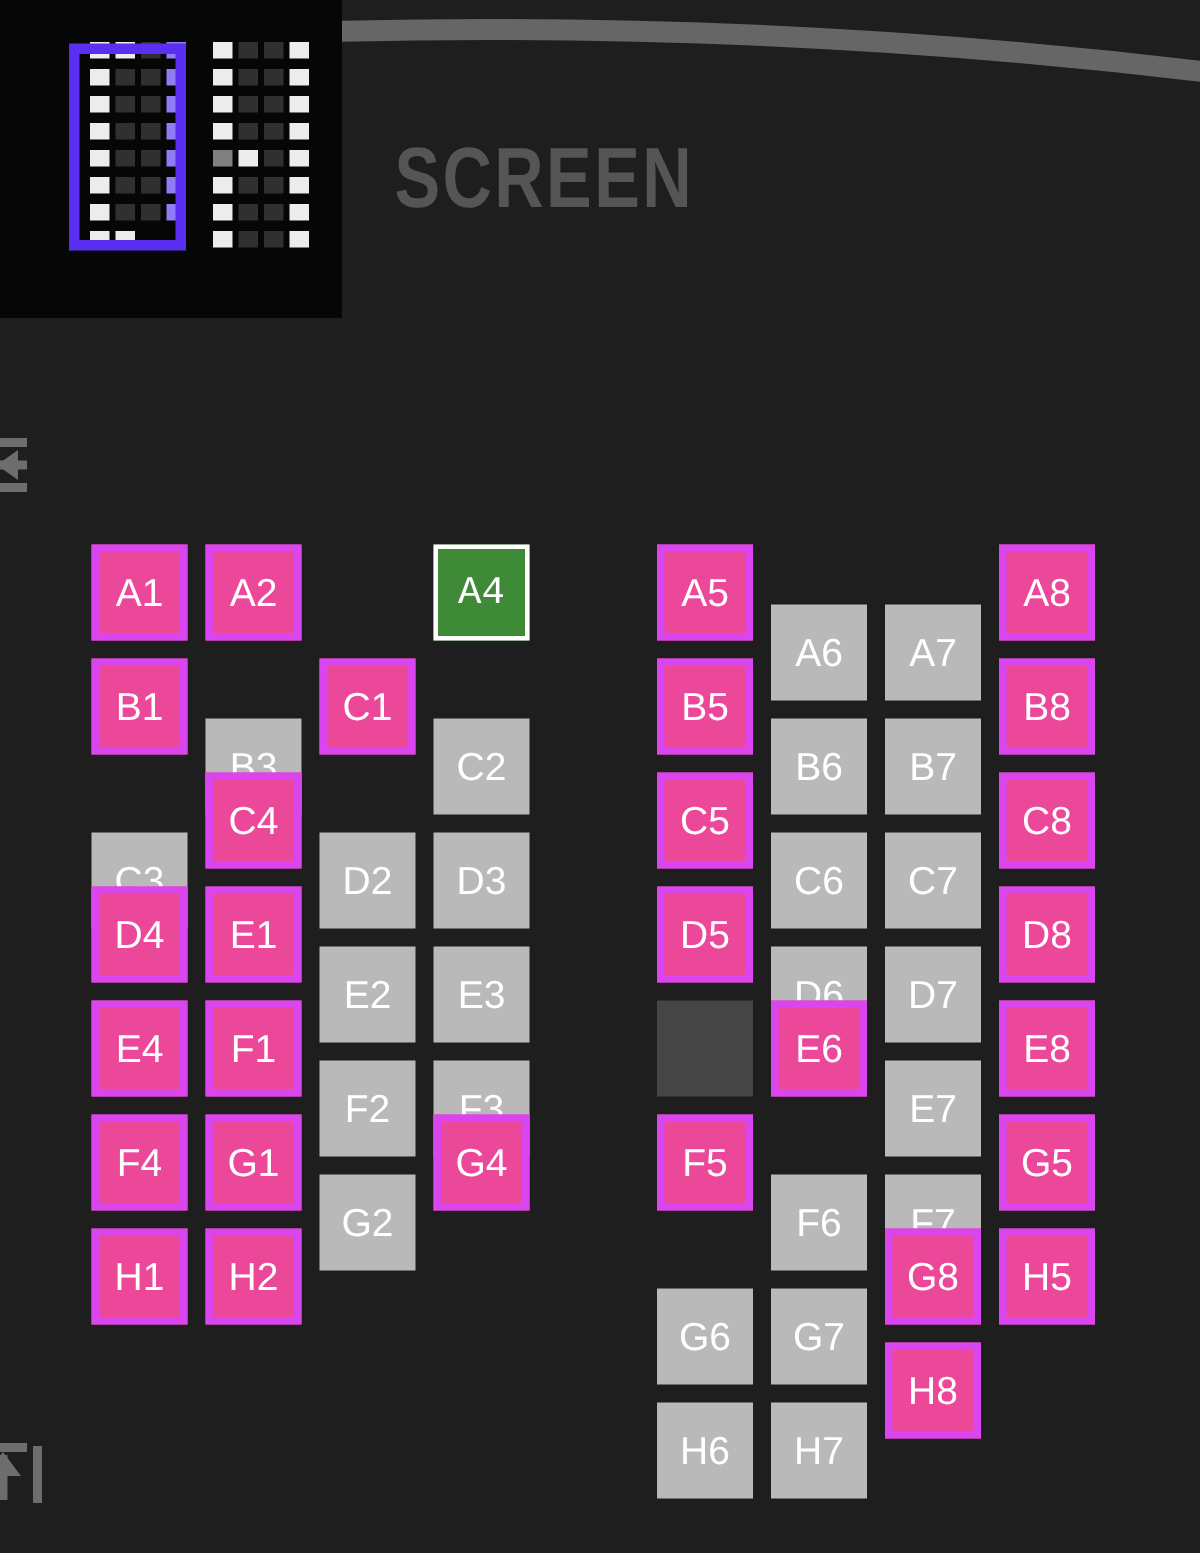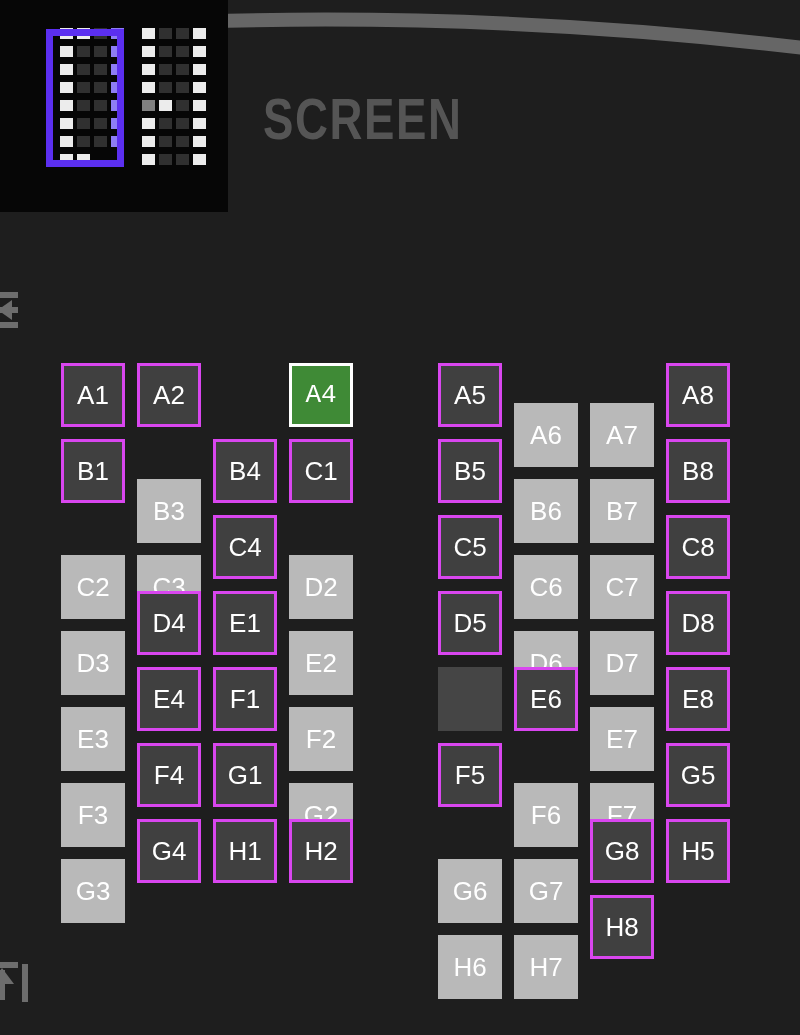--- a/index.html
+++ b/index.html
@@ -124,22 +124,22 @@
     display: flex;
     align-items: center;
     justify-content: center;
     font-size: 26px;
     line-height: 1;
     font-weight: 400;
     color: #ffffff;
     user-select: none;
   }
   .seat.available {
-    background: #404040;
-    border: 3px solid #d946ef;
+    background: #ec4899;
+    border: 5px solid #d946ef;
   }
   .seat.occupied {
     background: #b9b9b9;
     border: none;
     color: #ffffff;
     margin-top: 40px;
   }
   .seat.selected {
     background: #3f8a36;
     border: 3px solid #ffffff;
@@ -263,39 +263,37 @@
 </div>
 
 <div id="seatmap">
   <div class="seat-block" id="block-left">
       <div class="seat available">A1</div>
       <div class="seat available">A2</div>
       <div class="seat gap"></div>
       <div class="seat selected">A4</div>
       <div class="seat available">B1</div>
       <div class="seat occupied">B3</div>
-      <div class="seat available">B4</div>
       <div class="seat available">C1</div>
       <div class="seat occupied">C2</div>
       <div class="seat occupied">C3</div>
       <div class="seat available">C4</div>
       <div class="seat occupied">D2</div>
       <div class="seat occupied">D3</div>
       <div class="seat available">D4</div>
       <div class="seat available">E1</div>
       <div class="seat occupied">E2</div>
       <div class="seat occupied">E3</div>
       <div class="seat available">E4</div>
       <div class="seat available">F1</div>
       <div class="seat occupied">F2</div>
       <div class="seat occupied">F3</div>
       <div class="seat available">F4</div>
       <div class="seat available">G1</div>
       <div class="seat occupied">G2</div>
-      <div class="seat occupied">G3</div>
       <div class="seat available">G4</div>
       <div class="seat available">H1</div>
       <div class="seat available">H2</div>
       <div class="seat gap"></div>
       <div class="seat gap"></div>
     </div>
   <div class="seat-block" id="block-right">
       <div class="seat available">A5</div>
       <div class="seat occupied">A6</div>
       <div class="seat occupied">A7</div>

